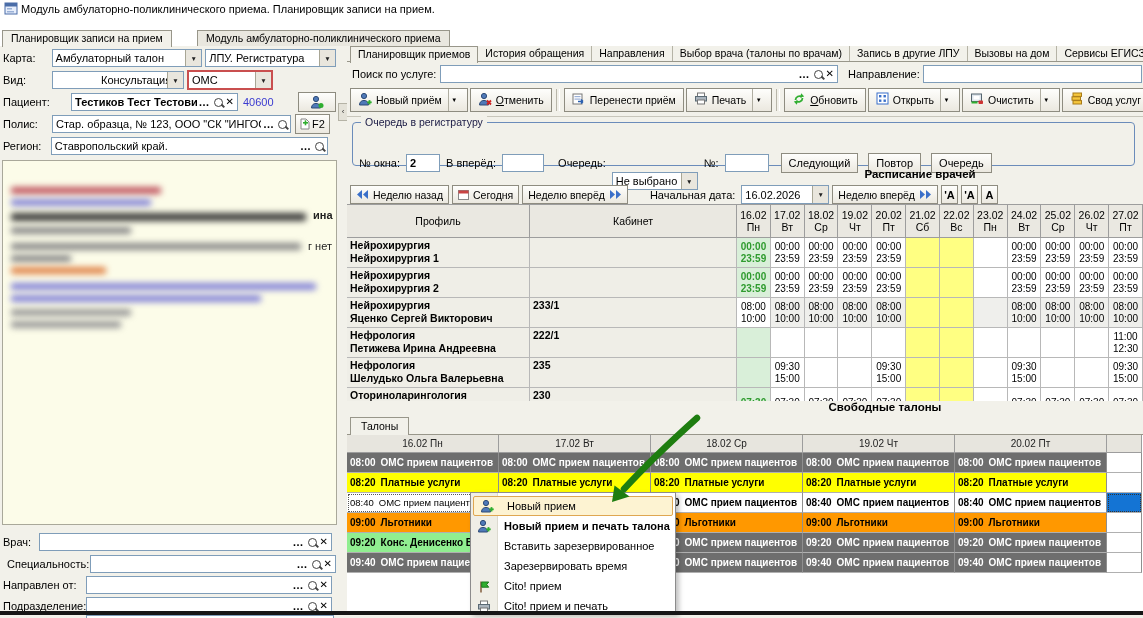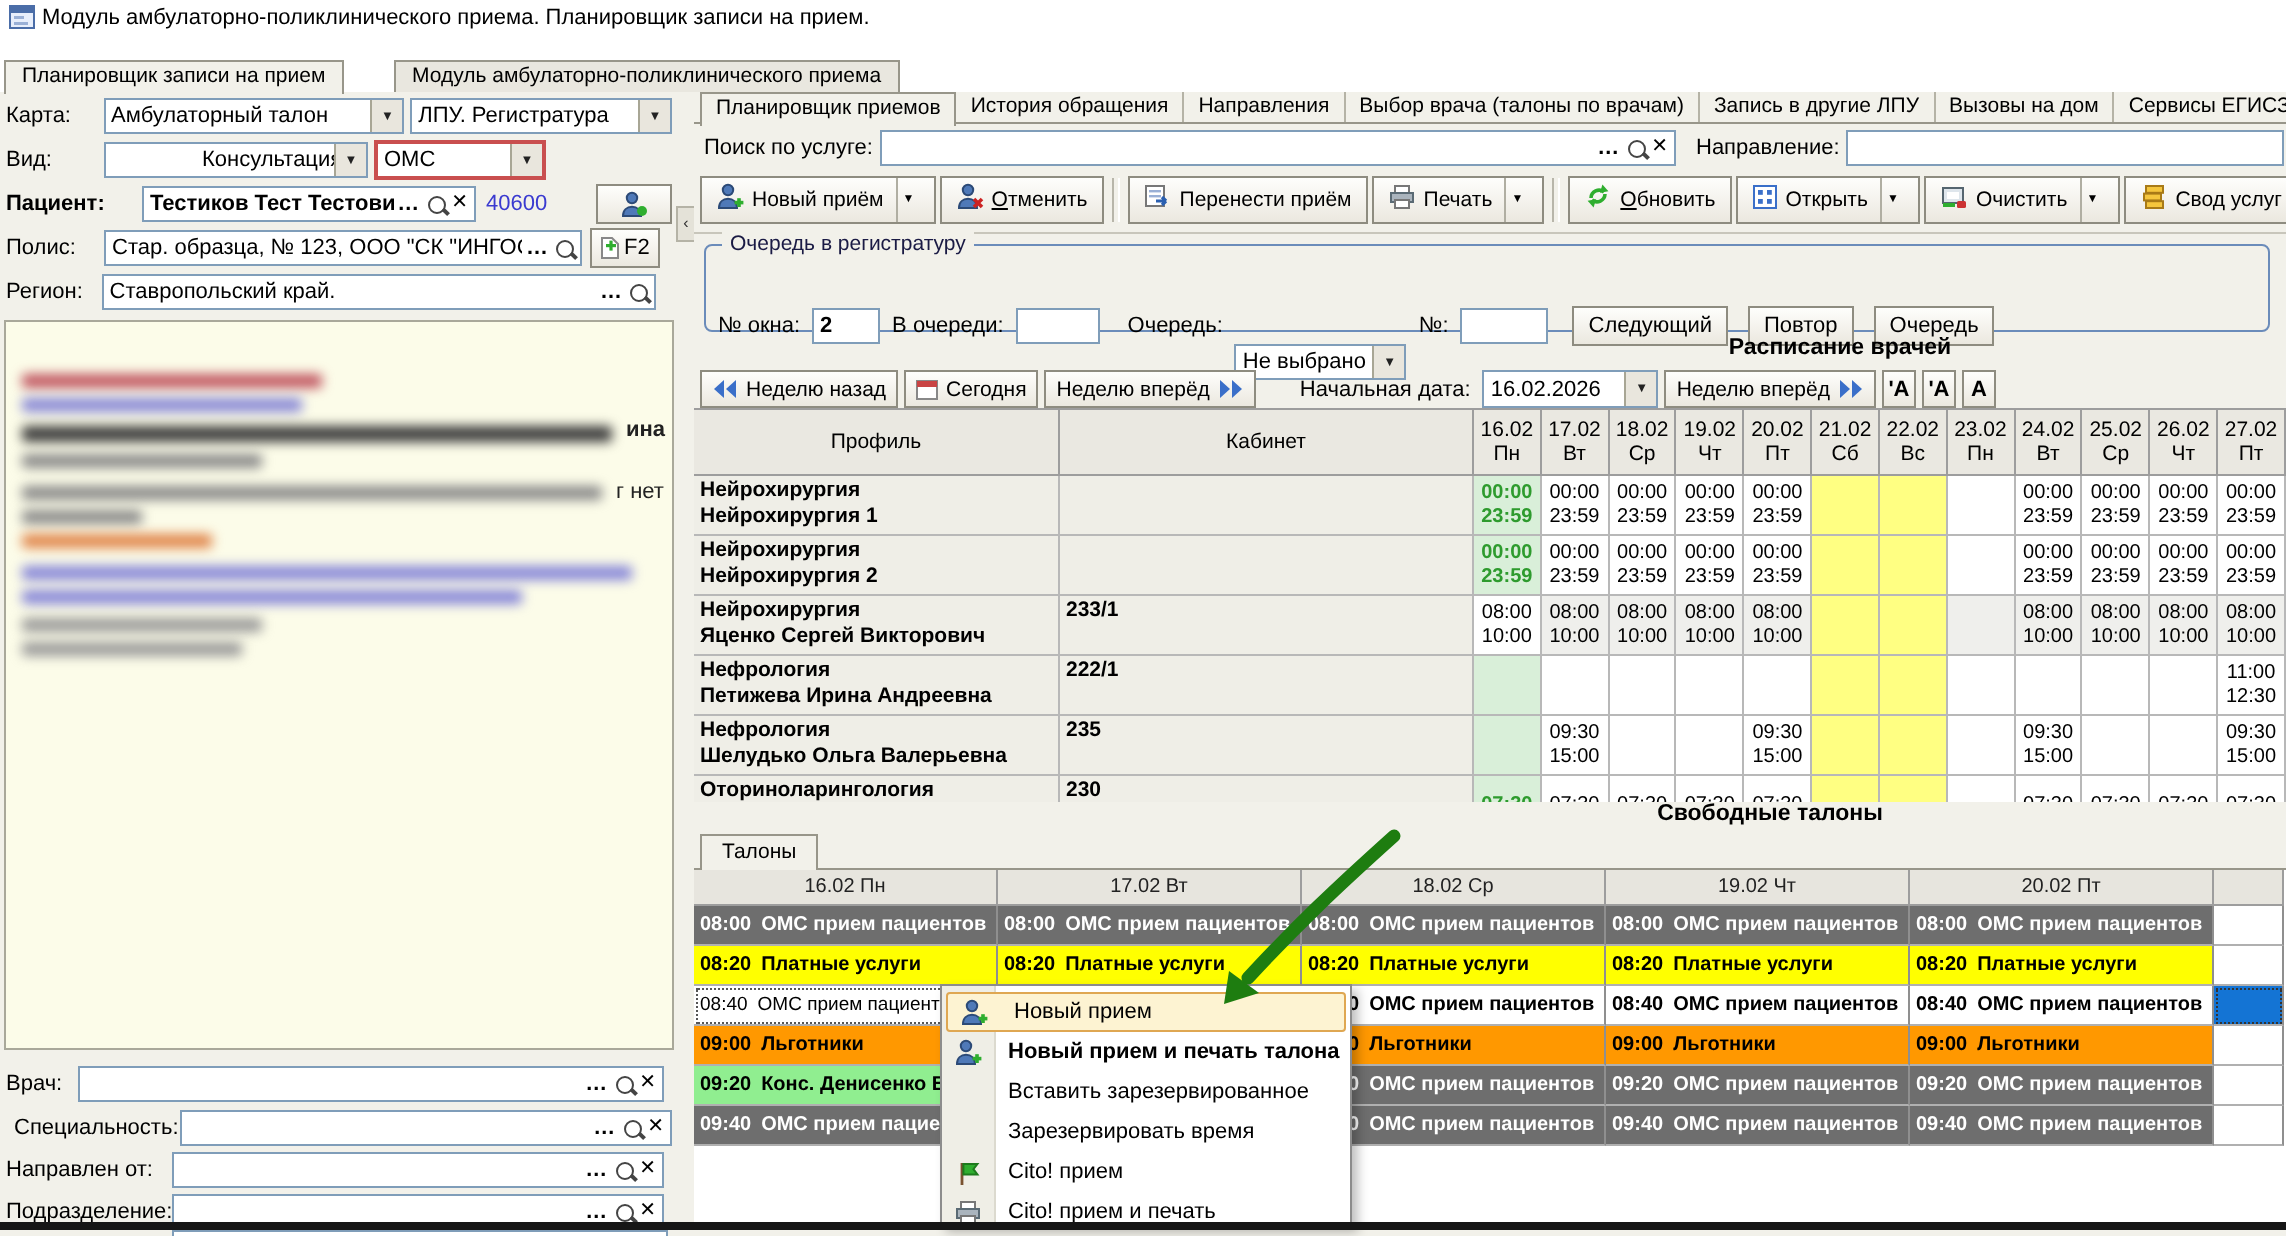--- a/index.html
+++ b/index.html
@@ -148,21 +148,21 @@
       <span class="val">Консультация по ТМК</span>
         <span class="cbtn"></span>
     </div>
     <div class="combo" style="width:86px;margin-left:3px;border:2px solid #c94f4f;height:20px;">
       <span class="val">ОМС</span>
         <span class="cbtn"></span>
     </div>
   </div>
 
   <div class="lrow" style="top:46px;width:333px;">
-    <span style="width:68px;font-weight:bold;">Пациент:</span>
+    <span style="width:68px;">Пациент:</span>
     <div class="fld" style="width:167px;font-weight:bold;">
       <span class="val">Тестиков Тест Тестович</span>
       <span class="icons">
           <span class="dots">…</span>
           <span class="mag"></span>
           <span class="xx">✕</span>
         </span>
     </div>
     <span style="margin-left:5px;color:#3a3ad0;width:40px;">40600</span>
     <div class="btn" style="width:38px;height:20px;margin-left:auto;">
@@ -374,21 +374,21 @@
     </div>
   <div class="abs hline"></div>
 
   <div class="abs queue">
     <div class="queue-legend">Очередь в регистратуру</div>
     <div class="qrow">
       <span>№ окна:</span>
       <div class="fld" style="width:34px;font-weight:bold;">
           <span class="val">2</span>
         </div>
-      <span>В очереди:</span>
+      <span>В вперёд:</span>
       <div class="fld" style="width:42px;">
           <span class="val"></span>
         </div>
       <span style="margin-left:8px;">Очередь:</span>
       <div class="combo" style="width:86px;margin-top:36px;">
         <span class="val">Не выбрано</span>
           <span class="cbtn"></span>
       </div>
       <span>№:</span>
       <div class="fld" style="width:44px;">

